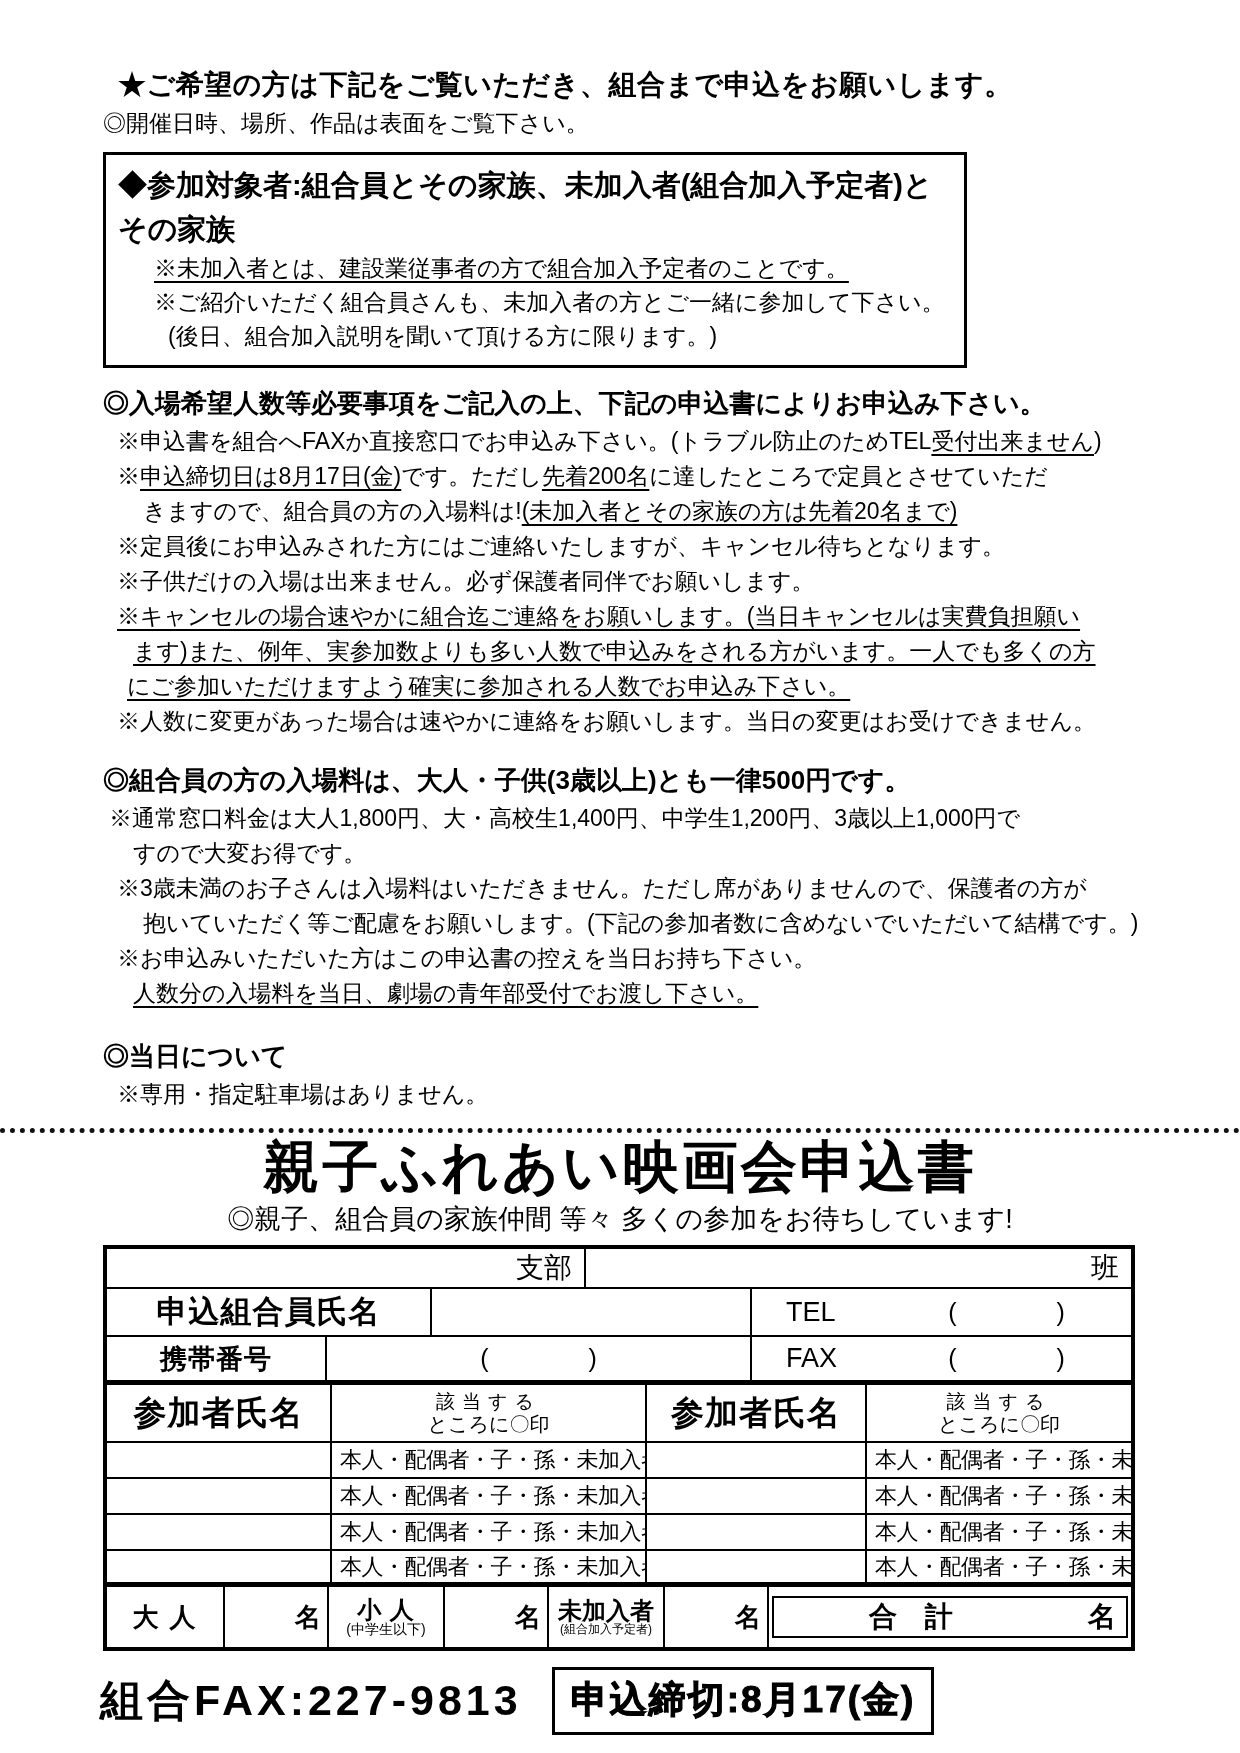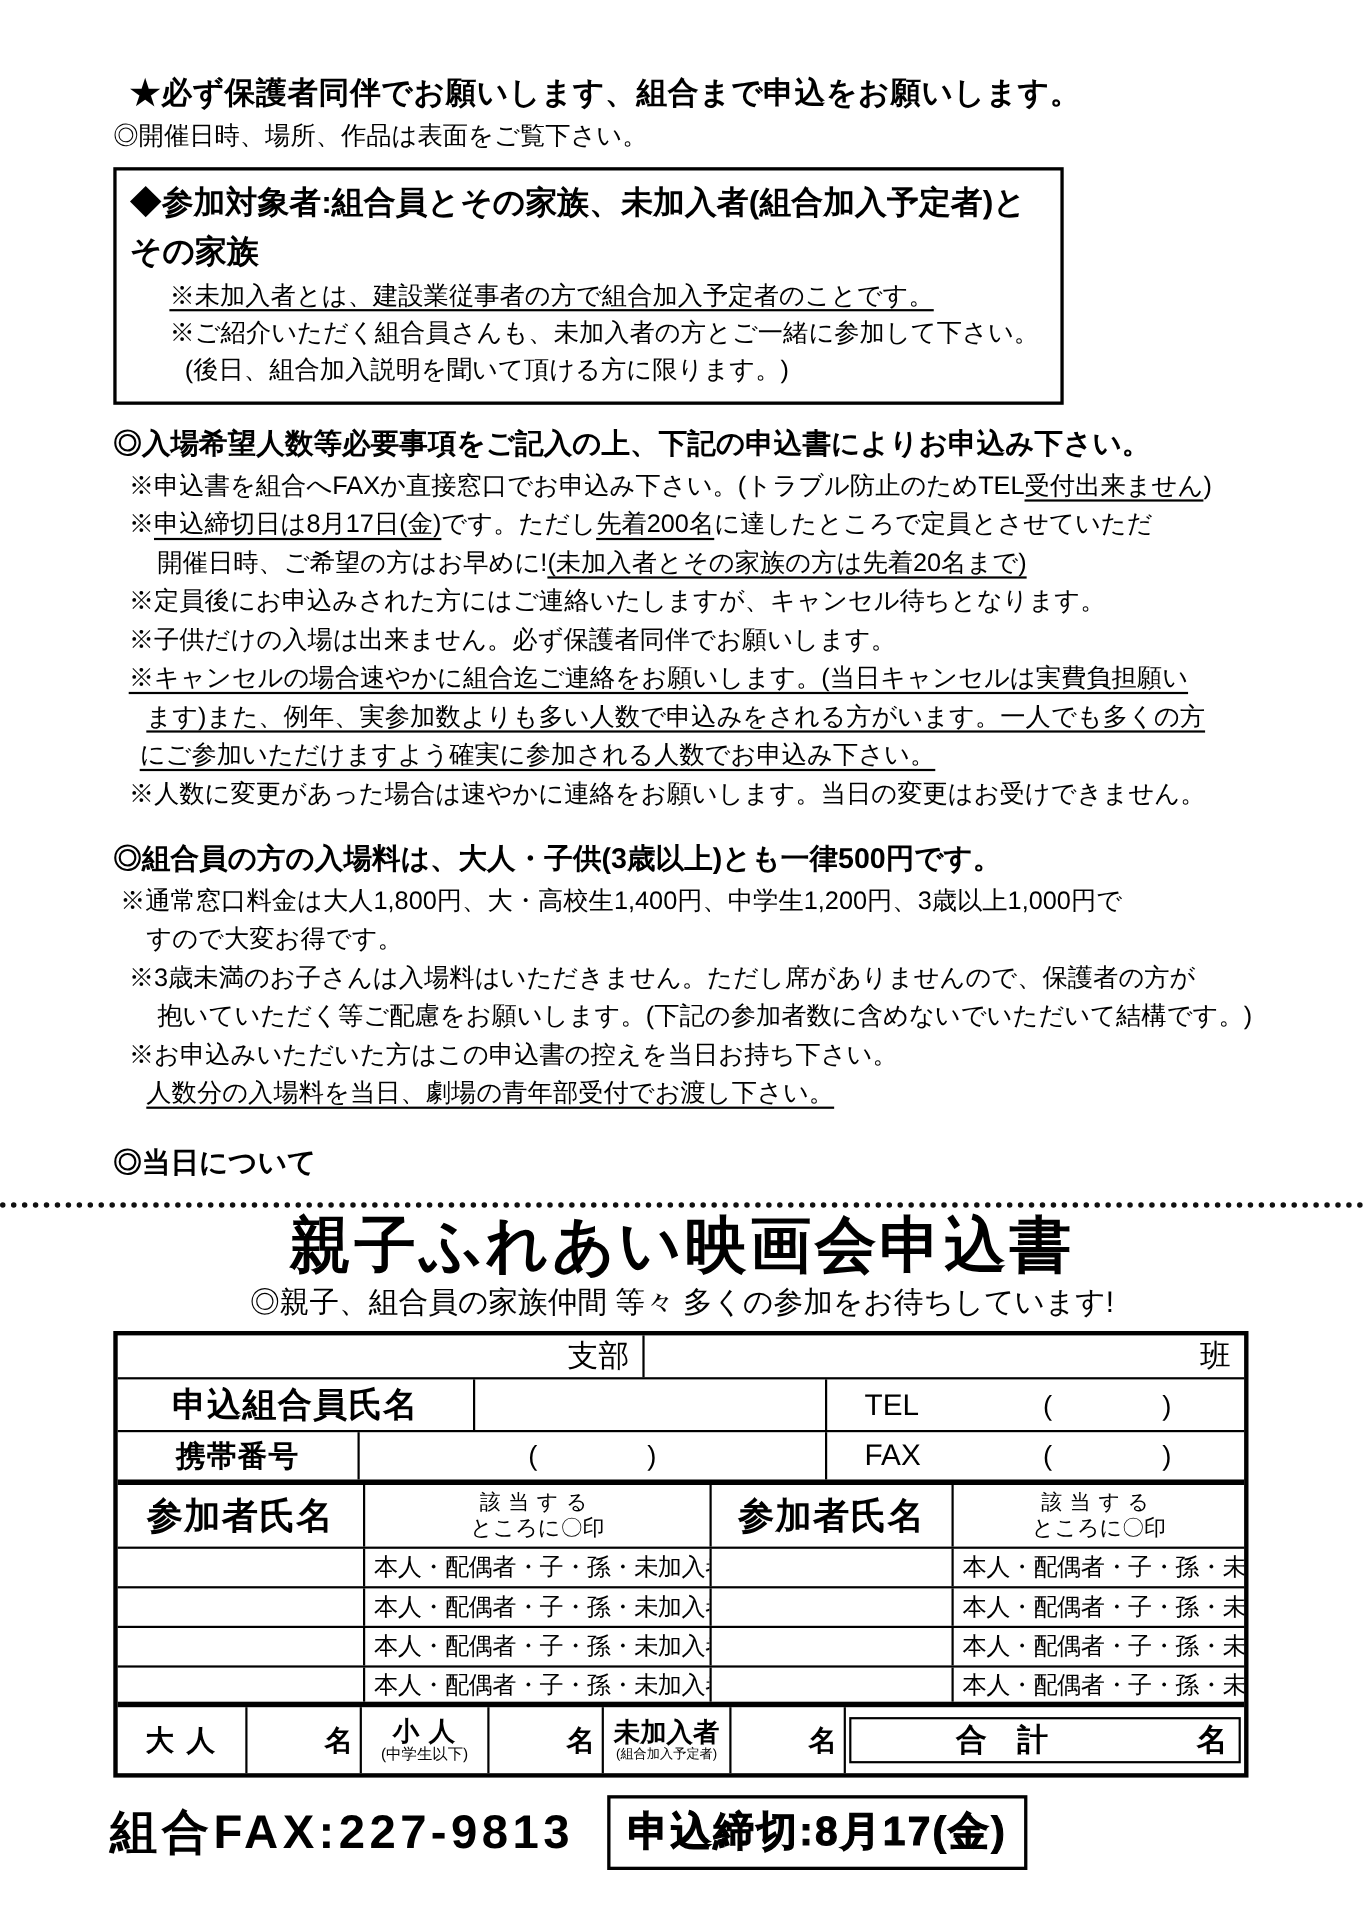--- a/index.html
+++ b/index.html
@@ -72,55 +72,56 @@
   .fax-row { margin:16px 0 0 100px; display:flex; align-items:center; }
   .fax-text { font-size:43px; font-weight:bold; letter-spacing:4px; }
   .deadline-box { margin-left:30px; border:3px solid #000; padding:5px 16px 7px 16px; }
   .deadline-text { font-size:37px; font-weight:900; letter-spacing:2px; -webkit-text-stroke:1px #000; }
 </style>
 </head>
 <body>
 
 <div class="page">
 
-  <div class="h1">★必ず保護者同伴でお願いします、組合まで申込をお願いします。</div>
+  <div class="h1">★ご希望の方は下記をご覧いただき、組合まで申込をお願いします。</div>
   <div class="h2">◎開催日時、場所、作品は表面をご覧下さい。</div>
 
   <div class="target-box">
     <div class="box-title">◆参加対象者:組合員とその家族、未加入者(組合加入予定者)とその家族</div>
     <div class="box-line bind1 u">※未加入者とは、建設業従事者の方で組合加入予定者のことです。</div>
     <div class="box-line bind1">※ご紹介いただく組合員さんも、未加入者の方とご一緒に参加して下さい。</div>
     <div class="box-line bind2">(後日、組合加入説明を聞いて頂ける方に限ります。)</div>
   </div>
 
   <div class="section sec1">
     <div class="sec-title">◎入場希望人数等必要事項をご記入の上、下記の申込書によりお申込み下さい。</div>
     <div class="line i1"><span>※申込書を組合へFAXか直接窓口でお申込み下さい。(トラブル防止のためTEL</span><span class="u">受付出来ません</span><span>)</span></div>
     <div class="line i1"><span>※</span><span class="u">申込締切日は8月17日(金)</span><span>です。ただし</span><span class="u">先着200名</span><span>に達したところで定員とさせていただ</span></div>
-    <div class="line i2"><span>開催日時、ご希望の方はお早めに!</span><span class="u">(未加入者とその家族の方は先着20名まで)</span></div>
+    <div class="line i2"><span>きますので、組合員の方の入場料は!</span><span class="u">(未加入者とその家族の方は先着20名まで)</span></div>
     <div class="line i1">※定員後にお申込みされた方にはご連絡いたしますが、キャンセル待ちとなります。</div>
     <div class="line i1">※子供だけの入場は出来ません。必ず保護者同伴でお願いします。</div>
     <div class="line i1 u">※キャンセルの場合速やかに組合迄ご連絡をお願いします。(当日キャンセルは実費負担願い</div>
     <div class="line i3 u">ます)また、例年、実参加数よりも多い人数で申込みをされる方がいます。一人でも多くの方</div>
     <div class="line i4 u">にご参加いただけますよう確実に参加される人数でお申込み下さい。</div>
     <div class="line i1">※人数に変更があった場合は速やかに連絡をお願いします。当日の変更はお受けできません。</div>
   </div>
 
   <div class="section sec2">
     <div class="sec-title">◎組合員の方の入場料は、大人・子供(3歳以上)とも一律500円です。</div>
     <div class="line i5">※通常窓口料金は大人1,800円、大・高校生1,400円、中学生1,200円、3歳以上1,000円で</div>
     <div class="line i3">すので大変お得です。</div>
     <div class="line i1">※3歳未満のお子さんは入場料はいただきません。ただし席がありませんので、保護者の方が</div>
     <div class="line i2">抱いていただく等ご配慮をお願いします。(下記の参加者数に含めないでいただいて結構です。)</div>
     <div class="line i1">※お申込みいただいた方はこの申込書の控えを当日お持ち下さい。</div>
     <div class="line i3 u">人数分の入場料を当日、劇場の青年部受付でお渡し下さい。</div>
   </div>
 
   <div class="section sec3">
     <div class="sec-title">◎当日について</div>
+    <div class="line i1">※専用・指定駐車場はありません。</div>
   </div>
 
   <div class="dotted-sep"></div>
 
   <div class="form-title">親子ふれあい映画会申込書</div>
   <div class="form-subtitle">◎親子、組合員の家族仲間 等々 多くの参加をお待ちしています!</div>
 
   <div class="form-table">
 
     <div class="trow r1">

